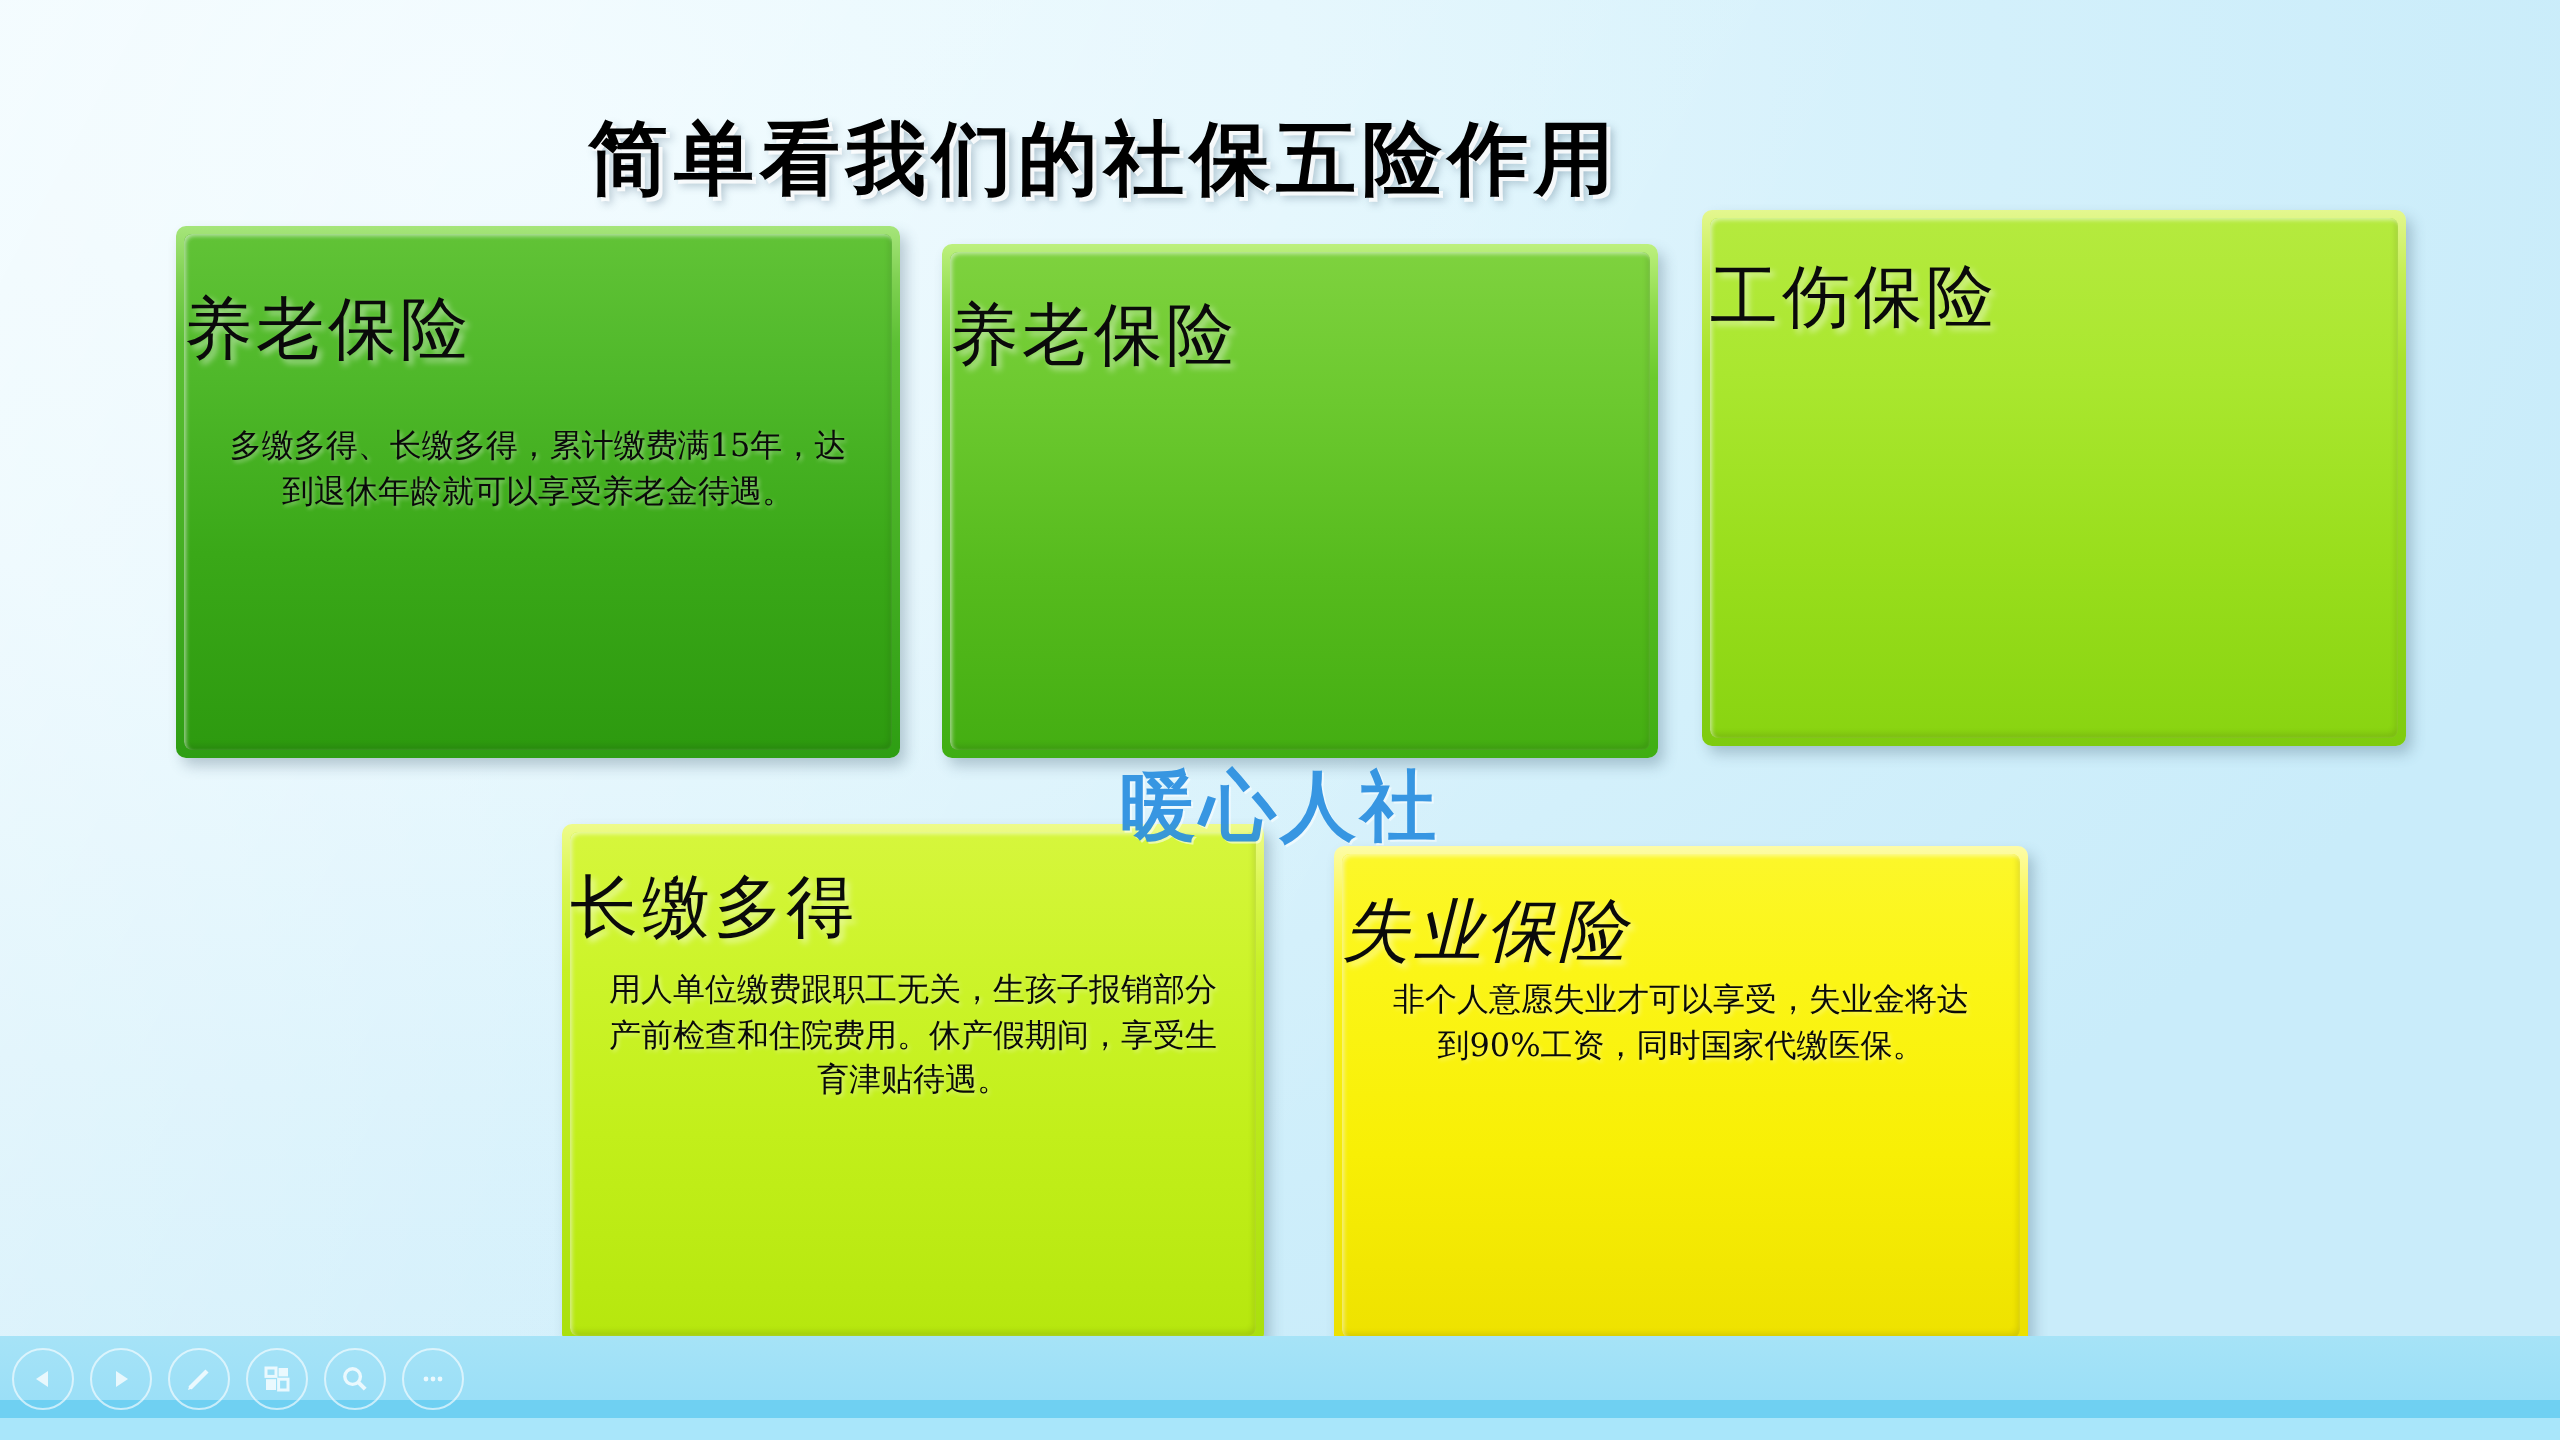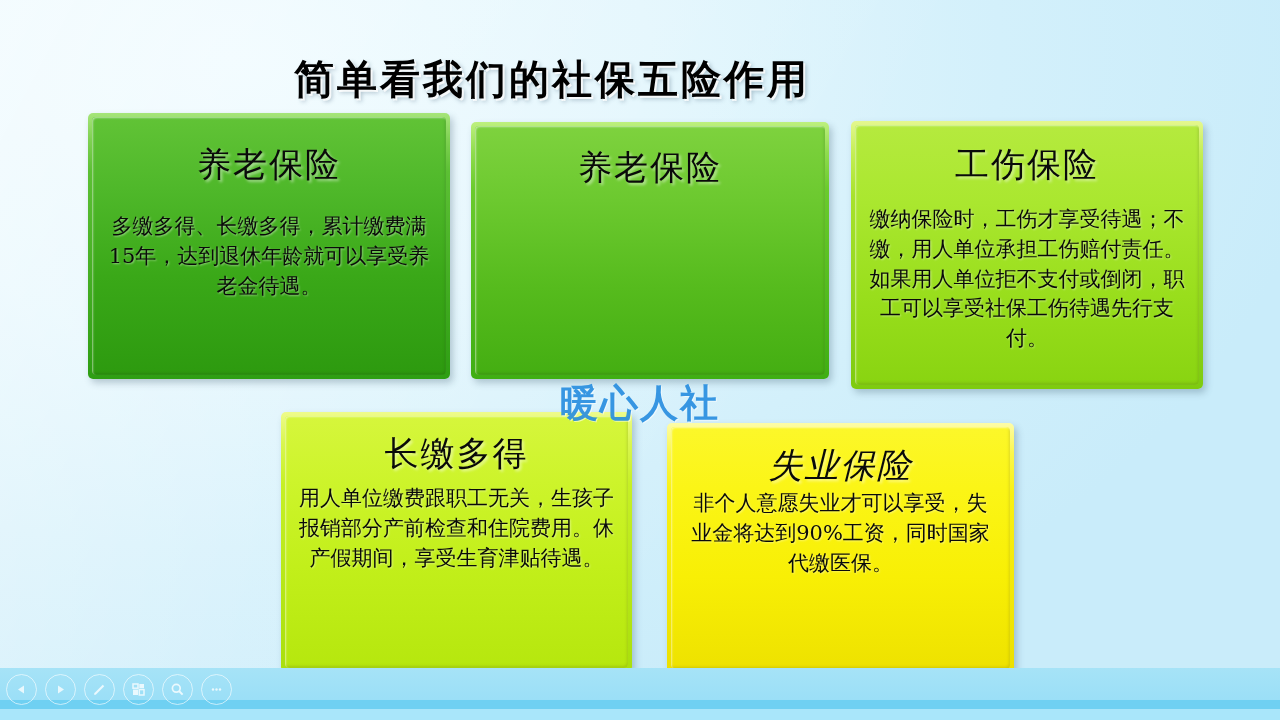--- a/index.html
+++ b/index.html
@@ -48,58 +48,58 @@
     border-radius:5px;
     padding:4px;
     box-shadow: 3px 4px 7px rgba(60,90,110,.30);
     z-index:4;
   }
   .card .inner{
     width:100%; height:100%;
     border-radius:4px;
     position:relative;
     overflow:hidden;
-    display:flex; flex-direction:column; align-items:center;
+    display:flex; flex-direction:column; align-items:flex-start;
   }
   .card .inner::after{
     content:""; position:absolute; inset:0; border-radius:4px;
     box-shadow: inset 1px 1px 2px rgba(255,255,255,.55), inset -1px -2px 3px rgba(0,0,0,.12);
     pointer-events:none;
   }
   .card .c-title{
     position:relative; z-index:2;
     font-size:34px; font-weight:normal; color:#0a0a0a;
     font-family:"DejaVu Serif","Liberation Serif",serif;
     letter-spacing:2px;
     text-shadow:2px 2px 3px rgba(255,255,255,.55);
     white-space:nowrap;
   }
   .card .c-body{
     position:relative; z-index:2;
-    font-size:21px; line-height:1.42; color:#0a0a0a;
+    font-size:16px; line-height:1.42; color:#0a0a0a;
     font-family:"DejaVu Serif","Liberation Serif",serif;
     text-align:center;
     text-shadow:1px 1px 2px rgba(255,255,255,.45);
     width:100%;
   }
 
   
   #card-pension{ left:88px; top:113px; width:362px; height:266px;
     background:linear-gradient(180deg,#a6e57a 0%,#7fd152 10%,#5cc034 22%,#2e9e13 100%); }
   #card-pension .inner{ background:linear-gradient(180deg,#61c336 0%,#4fb82a 28%,#3aa818 62%,#2d9a0f 100%); }
   #card-pension .c-title{ margin-top:25px; }
   #card-pension .c-body{ margin-top:24px; padding:0 16px; }
 
   #card-medical{ left:471px; top:122px; width:358px; height:257px;
     background:linear-gradient(180deg,#bdf07e 0%,#8fdc4d 12%,#6bcb2d 26%,#3fae13 100%); }
   #card-medical .inner{ background:linear-gradient(180deg,#7ed23e 0%,#6cc92f 30%,#56bb1d 65%,#44ae12 100%); }
   #card-medical .c-title{ margin-top:19px; }
   #card-medical .c-body{ margin-top:24px; padding:0 13px; }
 
-  #card-injury{ left:851px; top:121px; width:352px; height:268px;
+  #card-injury{ left:851px; top:105px; width:352px; height:268px;
     background:linear-gradient(180deg,#e4f78f 0%,#c4ee54 12%,#a8e22c 28%,#7ecb0f 100%); }
   #card-injury .inner{ background:linear-gradient(180deg,#b5ea3e 0%,#aae72f 30%,#99de1c 66%,#89d411 100%); }
   #card-injury .c-title{ margin-top:17px; }
   #card-injury .c-body{ margin-top:17px; padding:0 10px; }
 
   #card-maternity{ left:281px; top:412px; width:351px; height:260px;
     background:linear-gradient(180deg,#eefb8b 0%,#d9f64f 12%,#c6f025 28%,#a9df0c 100%); }
   #card-maternity .inner{ background:linear-gradient(180deg,#d6f63c 0%,#cdf42b 26%,#c2ef1a 60%,#b6e70e 100%); }
   #card-maternity .c-title{ margin-top:15px; }
   #card-maternity .c-body{ margin-top:7px; padding:0 14px; }
@@ -156,21 +156,20 @@
 
   <div class="card" id="card-medical">
     <div class="inner">
       <div class="c-title">养老保险</div>
     </div>
   </div>
 
   <div class="card" id="card-injury">
     <div class="inner">
       <div class="c-title">工伤保险</div>
-      <div class="c-body">缴纳保险时，工伤才享受待遇；不缴，用人单位承担工伤赔付责任。如果用人单位拒不支付或倒闭，职工可以享受社保工伤待遇先行支付。</div>
     </div>
   </div>
 
   <div class="card" id="card-maternity">
     <div class="inner">
       <div class="c-title">长缴多得</div>
       <div class="c-body">用人单位缴费跟职工无关，生孩子报销部分产前检查和住院费用。休产假期间，享受生育津贴待遇。</div>
     </div>
   </div>
 

